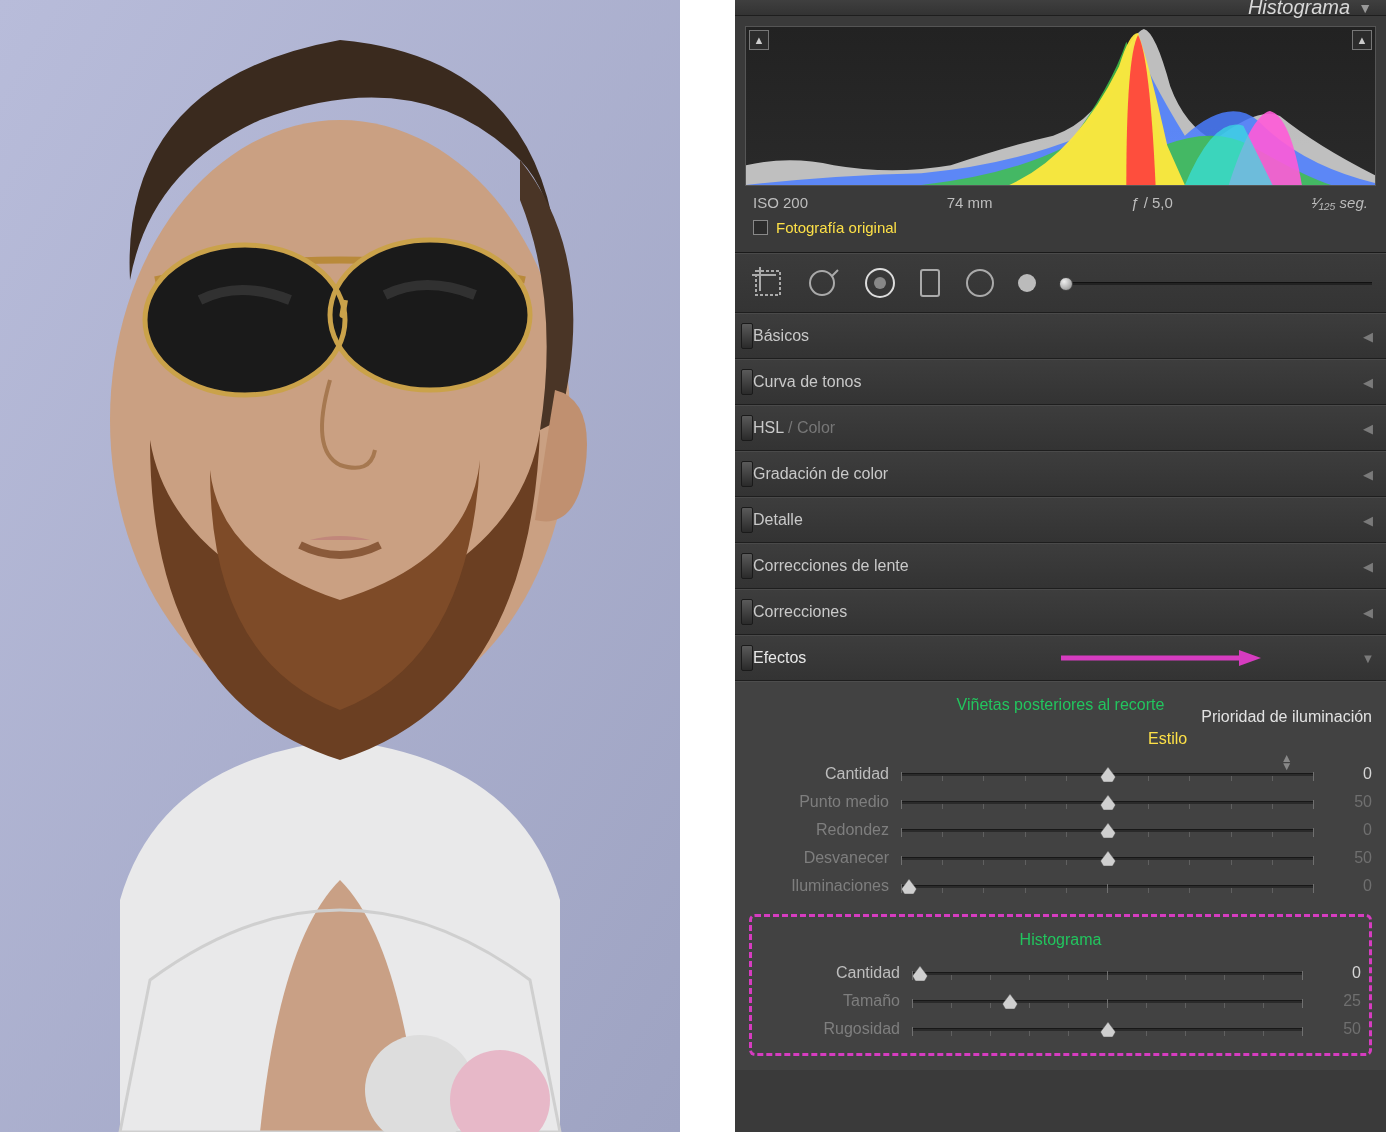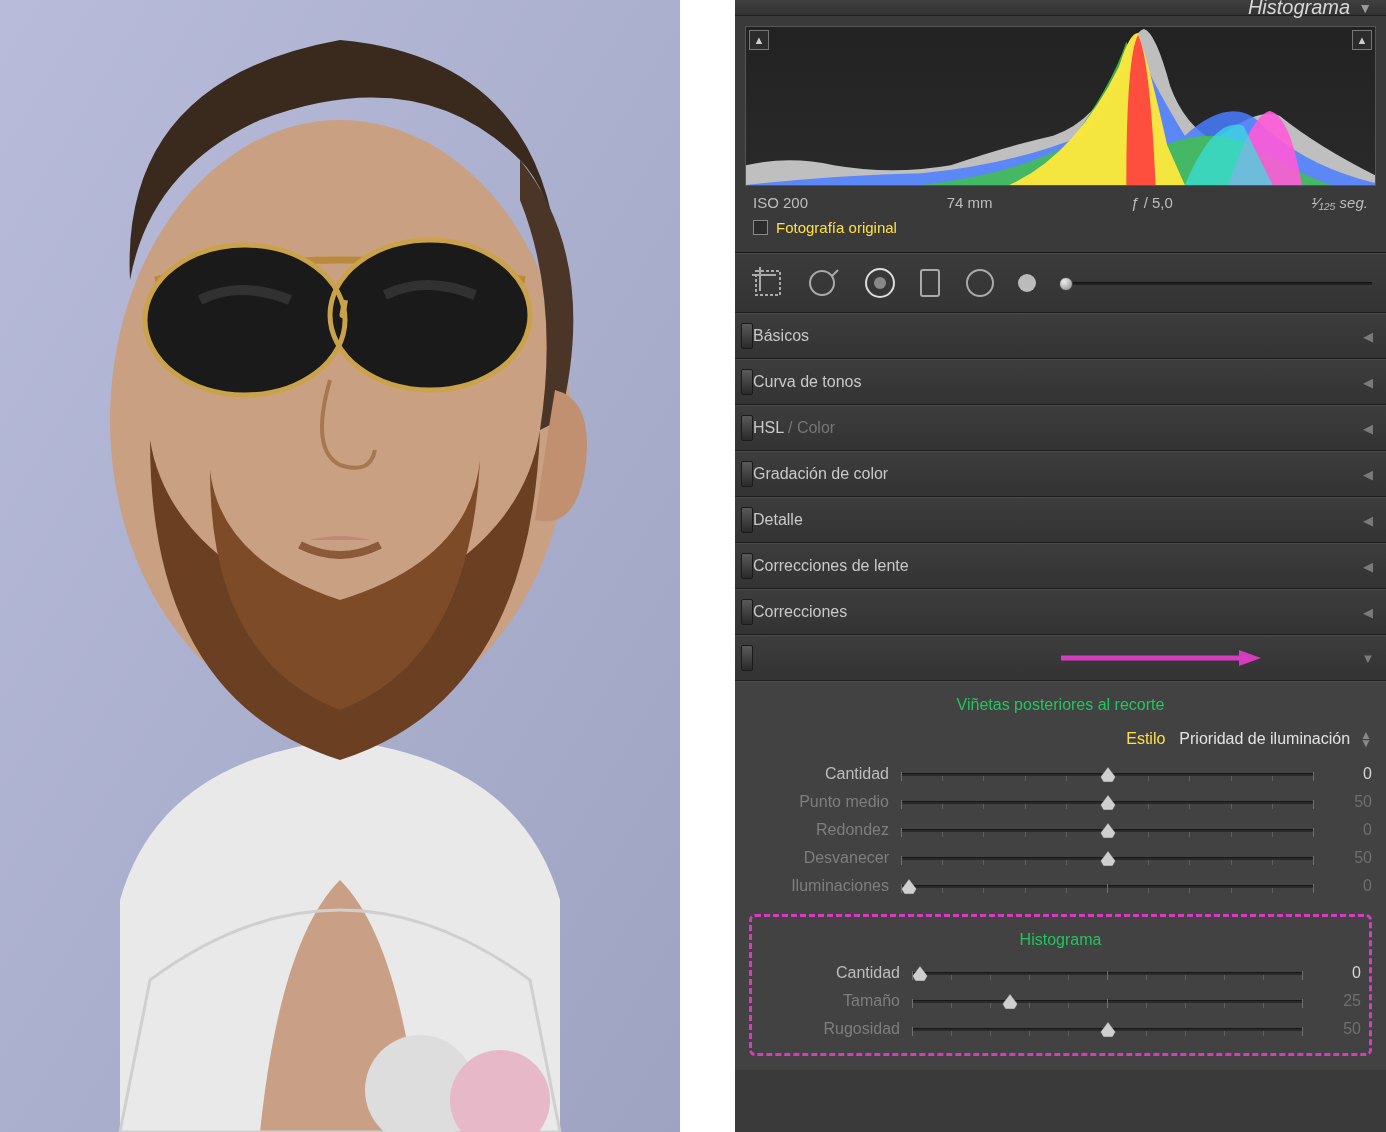--- a/index.html
+++ b/index.html
@@ -41,21 +41,21 @@
   .row.disabled .val { color:#6f6f6f; }
   .slider { flex:1; position:relative; height:18px; }
   .track { position:absolute; left:0; right:0; top:8px; height:3px; background:#2a2a2a; border-top:1px solid #181818;}
   .ticks { position:absolute; left:0; right:0; top:3px; height:13px; display:flex; justify-content:space-between;}
   .ticks span { width:1px; height:5px; background:#606060; align-self:flex-end;}
   .ticks span.big { height:9px; background:#707070;}
   .knob { position:absolute; top:2px; width:15px; height:15px; transform:translateX(-50%);} 
   .knob svg { width:15px; height:15px; display:block;}
   .style-row { display:flex; align-items:center; justify-content:flex-end; gap:14px; height:30px; margin-bottom:6px;}
   .style-row .label { color:#fde047; font-size:16px;}
-  .dropdown { color:#e2e2e2; font-size:16px; display:flex; align-items:center; gap:10px;}
+  .dropdown { color:#e2e2e2; font-size:16px; display:flex; align-items:center; gap:28px;flex-direction:column;}
   .dropdown .arrows { color:#888; font-size:12px; line-height:8px;}
   .grain-box { border:3px dashed #d63cc0; border-radius:6px; padding:10px 8px 10px 8px; margin-top:14px; position:relative;}
   .preview svg { width:100%; height:100%; }
   .histo svg { width:100%; height:100%; }
   .section-wrap { position:relative; }
   .pink-arrow { position:absolute; right:125px; top:50%; transform:translateY(-50%); width:200px; height:20px; pointer-events:none;}
 </style>
 </head>
 <body>
 
@@ -224,20 +224,21 @@
     </div>
     <div class="section">
       <div class="switch"></div>
       <div class="title">Correcciones</div>
       <div class="tri2">◀</div>
     </div>
 
     <div class="section-wrap">
       <div class="section active">
         <div class="switch"></div>
+        <div class="title">Efectos</div>
         <div class="tri2">▼</div>
       </div>
       <svg class="pink-arrow" viewBox="0 0 200 20">
         <line x1="0" y1="10" x2="180" y2="10" stroke="#d63cc0" stroke-width="5"></line>
         <polygon points="178,2 200,10 178,18" fill="#d63cc0"></polygon>
       </svg>
     </div>
 
     <div class="effects-body">
 

